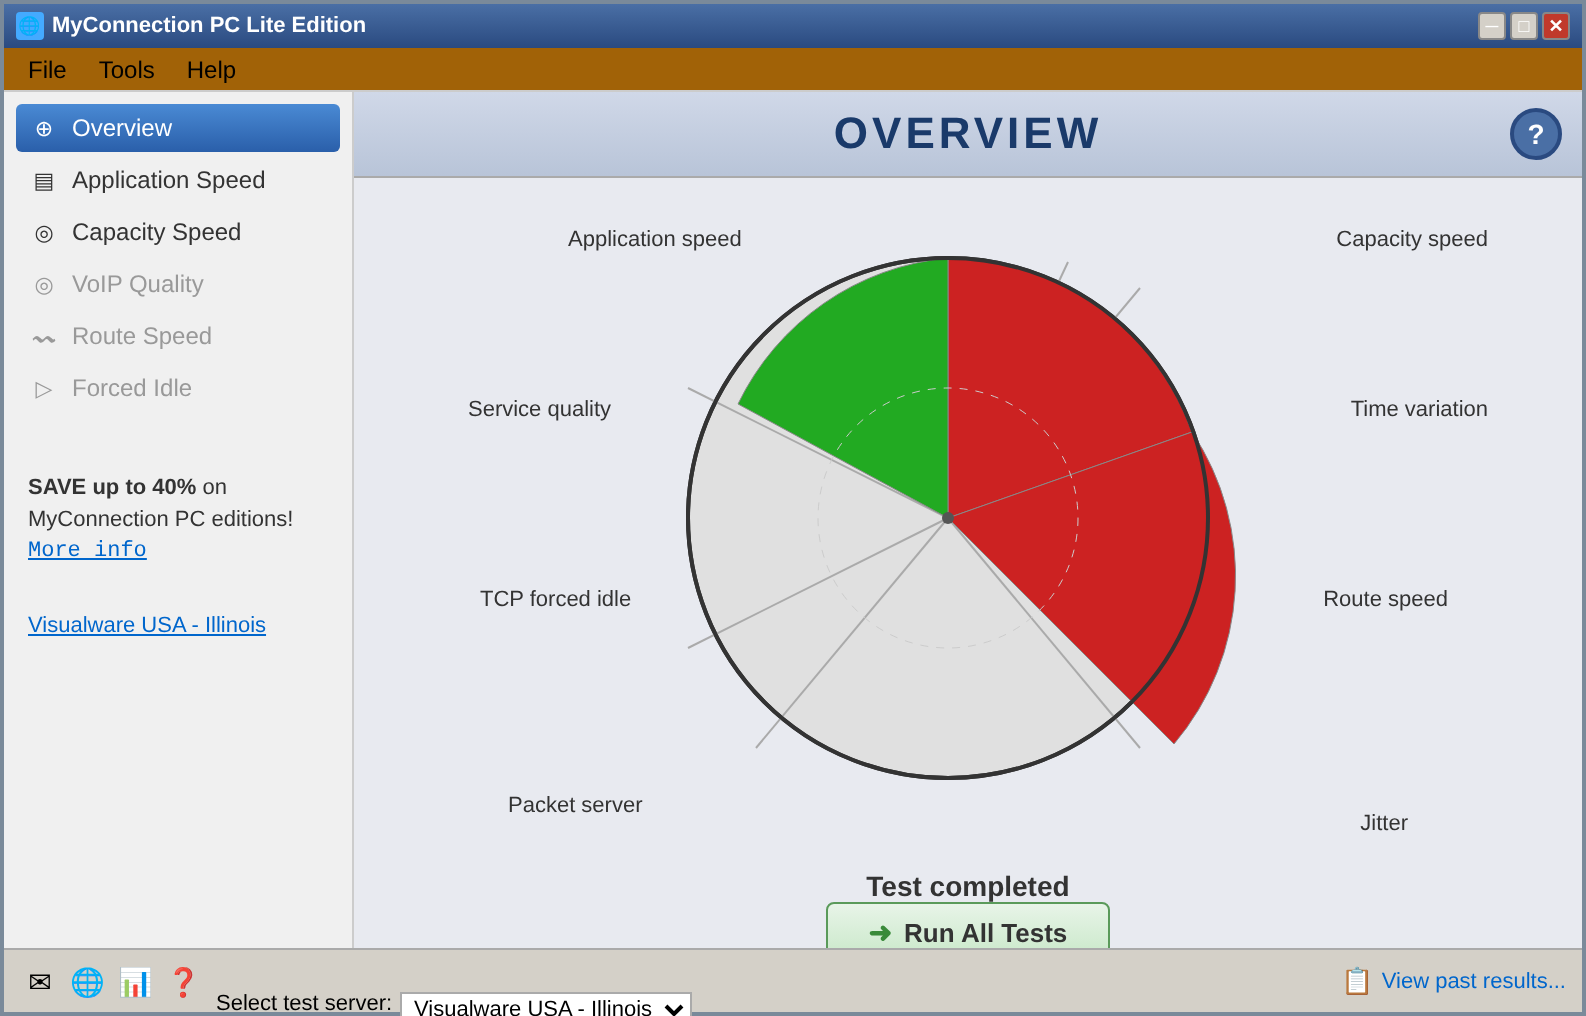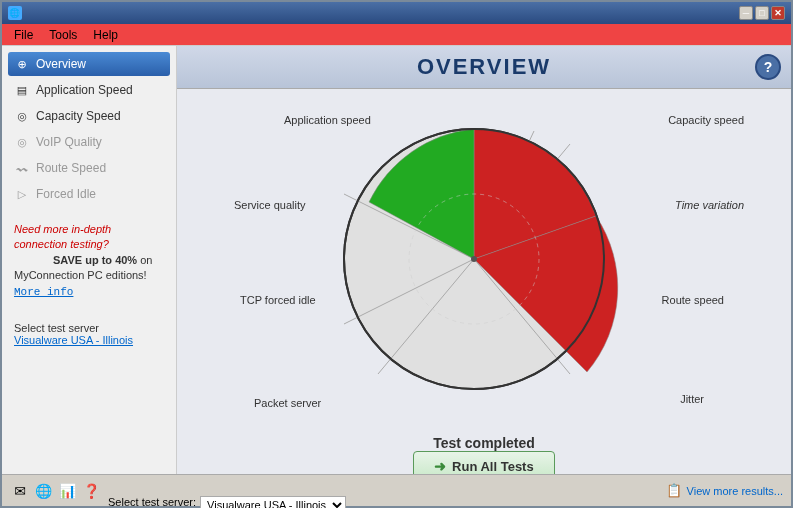--- a/index.html
+++ b/index.html
@@ -10,60 +10,60 @@
     .titlebar { background: linear-gradient(to bottom, #4a6fa5, #2a4a80); height: 22px; display: flex; align-items: center; padding: 0 6px; color: white; font-size: 11px; font-weight: bold; justify-content: space-between; }
     .titlebar-left { display: flex; align-items: center; gap: 4px; }
     .titlebar-icon { width: 14px; height: 14px; background: #4af; border-radius: 2px; display: flex; align-items: center; justify-content: center; font-size: 9px; color: white; }
     .titlebar-buttons { display: flex; gap: 2px; }
     .tb-btn { width: 14px; height: 14px; border: 1px solid #888; border-radius: 2px; display: flex; align-items: center; justify-content: center; font-size: 9px; cursor: pointer; }
     .tb-min { background: #d4d0c8; }
     .tb-max { background: #d4d0c8; }
     .tb-close { background: #c0392b; color: white; }
     
     
-    .menubar { background: #ef4444; height: 22px; display: flex; align-items: center; padding: 0 4px; border-bottom: 1px solid #ccc; }
+    .menubar { background: #a16207; height: 22px; display: flex; align-items: center; padding: 0 4px; border-bottom: 1px solid #ccc; }
     .menu-item { padding: 2px 8px; cursor: pointer; font-size: 12px; color: #000; }
     
     
     .main { display: flex; flex: 1; overflow: hidden; }
     
     
     .sidebar { width: 175px; background: #f0f0f0; border-right: 1px solid #ccc; padding: 6px; display: flex; flex-direction: column; gap: 2px; }
     .sidebar-item { padding: 4px 6px; cursor: pointer; border-radius: 3px; display: flex; align-items: center; gap: 6px; font-size: 12px; color: #333; }
     .sidebar-item.active { background: linear-gradient(to bottom, #4a8ad4, #2a5faa); color: white; }
     .sidebar-item-icon { width: 16px; height: 16px; display: flex; align-items: center; justify-content: center; font-size: 11px; flex-shrink: 0; }
     .sidebar-item.disabled { color: #999; }
     .sidebar-promo { margin-top: 8px; padding: 6px; font-size: 11px; color: #333; line-height: 1.4; }
     .promo-highlight { color: #cc0000; font-style: italic; }
-    .promo-bold { font-weight: bold; margin-left: 39px; }
+    .promo-bold { font-weight: bold; }
     .promo-link { color: #0066cc; text-decoration: underline; cursor: pointer; font-family: Liberation Mono, monospace; }
     .sidebar-server { margin-top: 8px; padding: 6px; font-size: 11px; color: #333; }
     .server-link { color: #0066cc; text-decoration: underline; cursor: pointer; }
     
     
     .content { flex: 1; display: flex; flex-direction: column; background: #e8e8e8; }
     .content-header { background: linear-gradient(to bottom, #d0d8e8, #b8c4d8); padding: 8px 0; text-align: center; border-bottom: 1px solid #aaa; position: relative; }
     .content-title { font-size: 22px; font-weight: bold; color: #1a3a6a; letter-spacing: 2px; }
     .help-btn { position: absolute; right: 10px; top: 50%; transform: translateY(-50%); width: 26px; height: 26px; background: #4a6fa5; border-radius: 50%; color: white; font-size: 14px; font-weight: bold; display: flex; align-items: center; justify-content: center; cursor: pointer; border: 2px solid #2a4a80; }
     
     
     .chart-area { flex: 1; display: flex; flex-direction: column; align-items: center; justify-content: center; padding: 10px; background: #e8eaf0; }
     
     .chart-container { position: relative; width: 560px; height: 330px; display: flex; align-items: center; justify-content: center; }
     
     
     .chart-label { position: absolute; font-size: 11px; color: #333; white-space: nowrap; }
     .label-app-speed { top: 15px; left: 80px; }
     .label-capacity-speed { top: 15px; right: 20px; }
     .label-service-quality { top: 100px; left: 30px; }
-    .label-time-variation { top: 100px; right: 20px; font-style: italic; }
+    .label-time-variation { top: 100px; right: 20px; }
     .label-tcp-forced { top: 195px; left: 36px; }
     .label-route-speed { top: 195px; right: 40px; }
     .label-packet-losses { bottom: 20px; left: 50px; }
-    .label-jitter { bottom: 24px; right: 60px; text-align: right; }
+    .label-jitter { bottom: 11px; right: 60px; text-align: right; }
     
     .test-completed { margin-top: 6px; text-align: center; }
     .test-completed-text { font-size: 14px; font-weight: bold; color: #333; margin-bottom: 0; }
     .run-all-btn { background: linear-gradient(to bottom, #e8f4e8, #c8e8c8); border: 1px solid #5a9a5a; border-radius: 4px; padding: 6px 20px; cursor: pointer; font-size: 13px; font-weight: bold; color: #333; display: inline-flex; align-items: center; gap: 6px; }
     .run-icon { color: #3a8a3a; font-size: 14px; }
     
     
     .bottombar { height: 32px; background: #d4d0c8; border-top: 1px solid #aaa; display: flex; align-items: center; padding: 0 8px; justify-content: space-between; }
     .bottombar-left { display: flex; align-items: center; gap: 6px; }
     .bottombar-icons { display: flex; gap: 4px; }
@@ -74,20 +74,21 @@
     .view-results-icon { font-size: 13px; }
   </style>
 </head>
 <body>
 
 <div class="window">
 
   <div class="titlebar">
     <div class="titlebar-left">
       <div class="titlebar-icon">🌐</div>
+      <span>MyConnection PC Lite Edition</span>
     </div>
     <div class="titlebar-buttons">
       <div class="tb-btn tb-min">─</div>
       <div class="tb-btn tb-max">□</div>
       <div class="tb-btn tb-close">✕</div>
     </div>
   </div>
 
   <div class="menubar">
     <span class="menu-item">File</span>
@@ -117,28 +118,27 @@
       <div class="sidebar-item disabled">
         <span class="sidebar-item-icon">〰</span>
         <span>Route Speed</span>
       </div>
       <div class="sidebar-item disabled">
         <span class="sidebar-item-icon">▷</span>
         <span>Forced Idle</span>
       </div>
 
       <div class="sidebar-promo">
-        <span class="promo-highlight">Need more in-depth connection testing?</span><br>
+        <br>
         <span class="promo-bold">SAVE up to 40%</span>
         <span> on MyConnection PC editions! </span>
         <a class="promo-link">More info</a>
       </div>
 
       <div class="sidebar-server">
-        <div>Select test server</div>
         <a class="server-link">Visualware USA - Illinois</a>
       </div>
     </div>
 
     <div class="content">
       <div class="content-header">
         <span class="content-title">OVERVIEW</span>
         <div class="help-btn">?</div>
       </div>
 
@@ -223,16 +223,16 @@
       </div>
       <div class="server-select-area">
         <span>Select test server:</span>
         <select class="server-select">
           <option>Visualware USA - Illinois</option>
         </select>
       </div>
     </div>
     <div class="bottombar-right">
       <span class="view-results-icon">📋</span>
-      <span>View more results...</span>
+      <span>View past results...</span>
     </div>
   </div>
 </div>
 
 </body></html>

